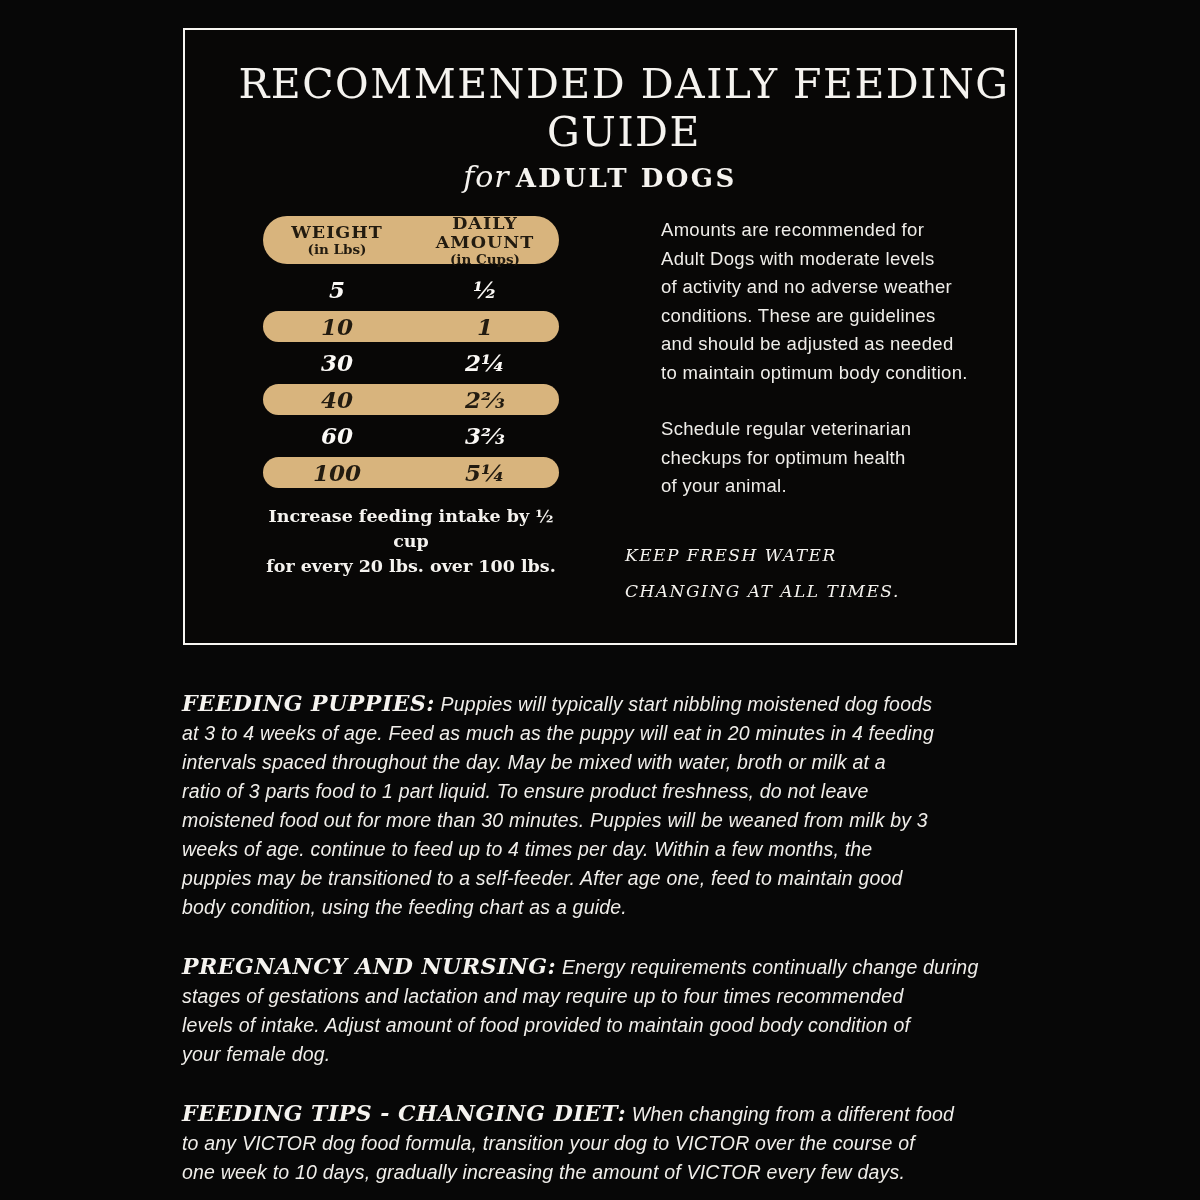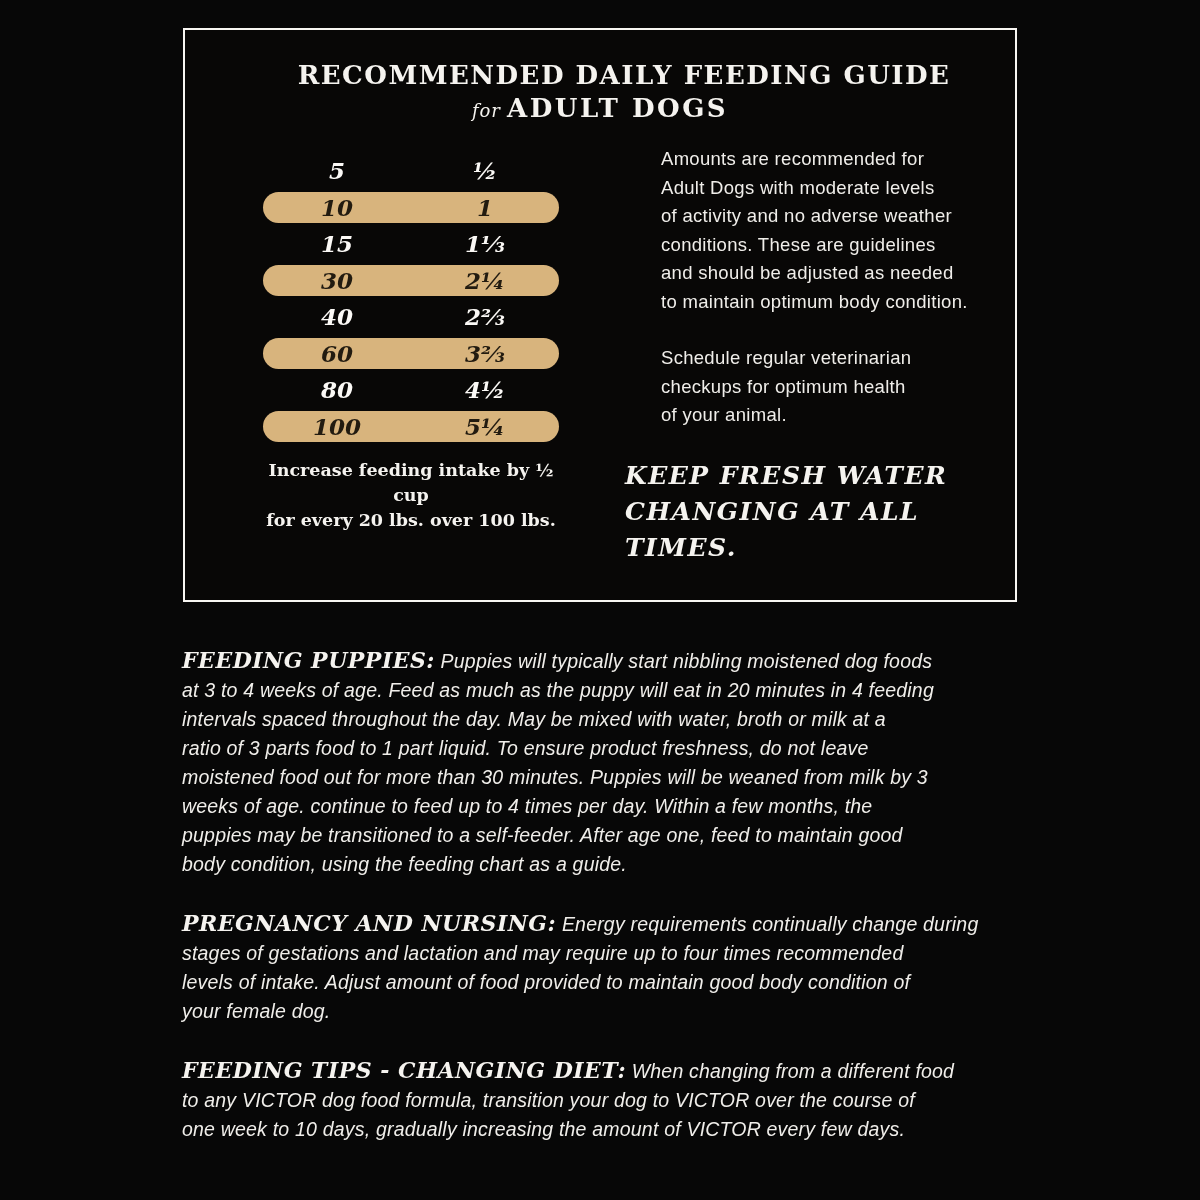--- a/index.html
+++ b/index.html
@@ -22,33 +22,33 @@
   .panel{
     width:834px;
     margin:28px auto 0;
     border:2px solid var(--panel-border);
     padding:30px 0 34px;
     background:#080706;
   }
   .panel-title{
     text-align:center;
     font-family:"DejaVu Serif",serif;
-    font-weight:bold;
-    font-size:26px;
+    font-weight:normal;
+    font-size:41px;
     letter-spacing:1.5px;
     color:var(--text-light);
     padding-left:48px;
   }
   .panel-subtitle{
     text-align:center;
     margin-top:3px;
     font-family:"DejaVu Serif",serif;
     color:var(--text-light);
   }
-  .panel-subtitle .for{font-style:italic;font-size:18px;font-weight:normal;letter-spacing:1px;}
+  .panel-subtitle .for{font-style:italic;font-size:30px;font-weight:normal;letter-spacing:1px;}
   .panel-subtitle .adult{font-weight:bold;font-size:26px;letter-spacing:2.5px;margin-left:6px;}
   .columns{display:flex;margin-top:22px;padding-left:78px;padding-right:26px;}
   .feed-table{width:296px;flex:none;}
   .header-pill{
     background:var(--tan-pill);
     border-radius:24px;
     height:48px;
     display:flex;
     align-items:center;
     color:var(--text-dark);
@@ -91,25 +91,25 @@
   .info-para{
     font-size:18.5px;
     line-height:28.5px;
     letter-spacing:0.3px;
     white-space:pre-line;
     color:#f0eeea;
     margin-left:36px;
   }
   .info-para + .info-para{margin-top:28px;}
   .water{
-    margin-top:28px;
-    font-family:"DejaVu Serif",serif;
-    font-weight:bold;
+    margin-top:36px;
+    font-family:"DejaVu Serif",serif;
+    font-weight:normal;
     font-style:italic;
-    font-size:25px;
+    font-size:17px;
     letter-spacing:1.5px;
     line-height:36px;
     color:var(--text-light);
   }
   .sections{width:836px;margin:44px auto 0;}
   .section-para{
     font-size:19.5px;
     line-height:29px;
     letter-spacing:0.2px;
     white-space:pre-line;
@@ -130,48 +130,50 @@
 <body>
 
 <div class="panel">
   <div class="panel-title">RECOMMENDED DAILY FEEDING GUIDE</div>
   <div class="panel-subtitle">
     <span class="for">for</span><span class="adult">ADULT DOGS</span>
   </div>
 
   <div class="columns">
     <div class="feed-table">
+      <div class="header-pill">
+        <div class="hcell">
+          <div class="h-main">WEIGHT</div>
+          <div class="h-sub">(in Lbs)</div>
+        </div>
+        <div class="hcell">
+          <div class="h-main">DAILY AMOUNT</div>
+          <div class="h-sub">(in Cups)</div>
+        </div>
+      </div>
       <div class="t-rows">
         <div class="t-row">
             <span class="t-cell">5</span>
             <span class="t-cell">½</span>
           </div>
         <div class="t-row">
             <span class="t-cell">10</span>
             <span class="t-cell">1</span>
           </div>
         <div class="t-row">
-            <span class="t-cell">15</span>
-            <span class="t-cell">1⅓</span>
-          </div>
-        <div class="t-row">
             <span class="t-cell">30</span>
             <span class="t-cell">2¼</span>
           </div>
         <div class="t-row">
             <span class="t-cell">40</span>
             <span class="t-cell">2⅔</span>
           </div>
         <div class="t-row">
             <span class="t-cell">60</span>
             <span class="t-cell">3⅔</span>
-          </div>
-        <div class="t-row">
-            <span class="t-cell">80</span>
-            <span class="t-cell">4½</span>
           </div>
         <div class="t-row">
             <span class="t-cell">100</span>
             <span class="t-cell">5¼</span>
           </div>
       </div>
       <div class="table-note">Increase feeding intake by ½ cup
 for every 20 lbs. over 100 lbs.</div>
     </div>
 

